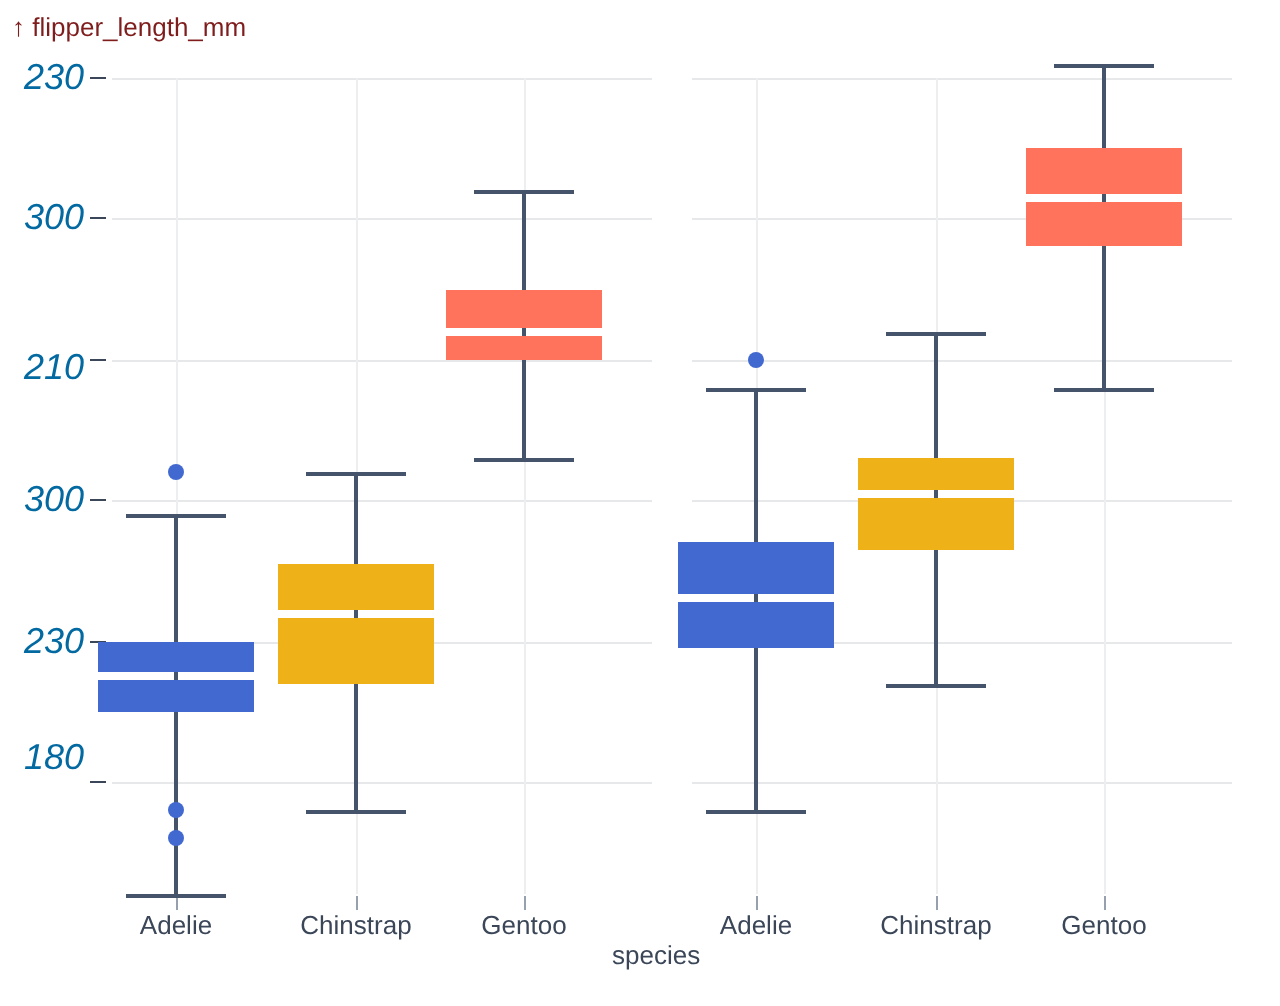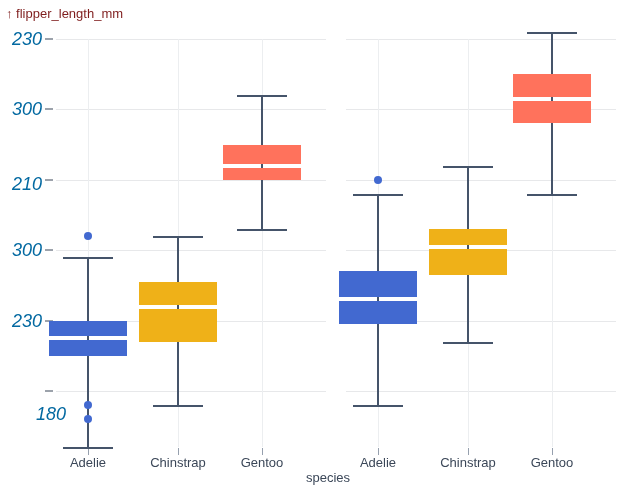--- a/index.html
+++ b/index.html
@@ -96,21 +96,21 @@
       <div class="y-tick" style="top: 39px;">230</div>
       <div class="y-tick-dash" style="top: 39px;"></div>
       <div class="y-tick" style="top: 109.4px;">300</div>
       <div class="y-tick-dash" style="top: 109.4px;"></div>
       <div class="y-tick" style="top: 184px;">210</div>
       <div class="y-tick-dash" style="top: 179.8px;"></div>
       <div class="y-tick" style="top: 250.2px;">300</div>
       <div class="y-tick-dash" style="top: 250.2px;"></div>
       <div class="y-tick" style="top: 320.6px;">230</div>
       <div class="y-tick-dash" style="top: 320.6px;"></div>
-      <div class="y-tick" style="top: 414px; padding-left: 24px;">180</div>
+      <div class="y-tick" style="top: 379px;">180</div>
       <div class="y-tick-dash" style="top: 391px;"></div>
     </div>
 
   <div class="panel" id="panel-0">
       <div class="gridline" style="top: 391px; background: rgb(231, 232, 234);"></div>
       <div class="gridline" style="top: 320.6px; background: rgb(231, 232, 234);"></div>
       <div class="gridline" style="top: 250.2px; background: rgb(231, 232, 234);"></div>
       <div class="gridline" style="top: 179.8px; background: rgb(231, 232, 234);"></div>
       <div class="gridline" style="top: 109.4px; background: rgb(231, 232, 234);"></div>
       <div class="gridline" style="top: 39px; background: rgb(231, 232, 234);"></div>

